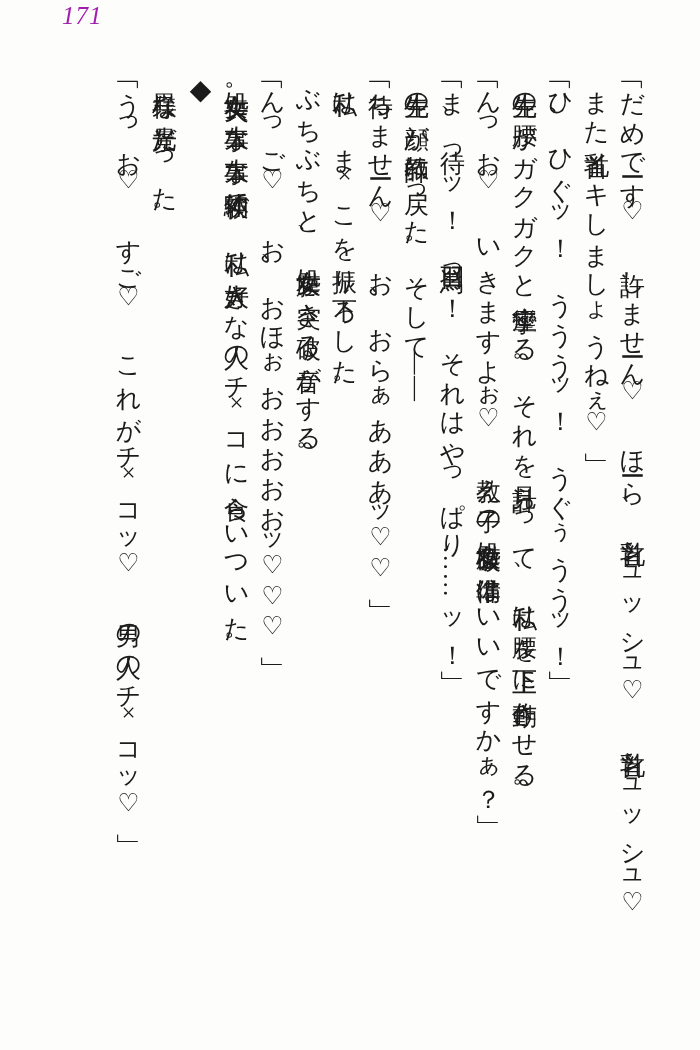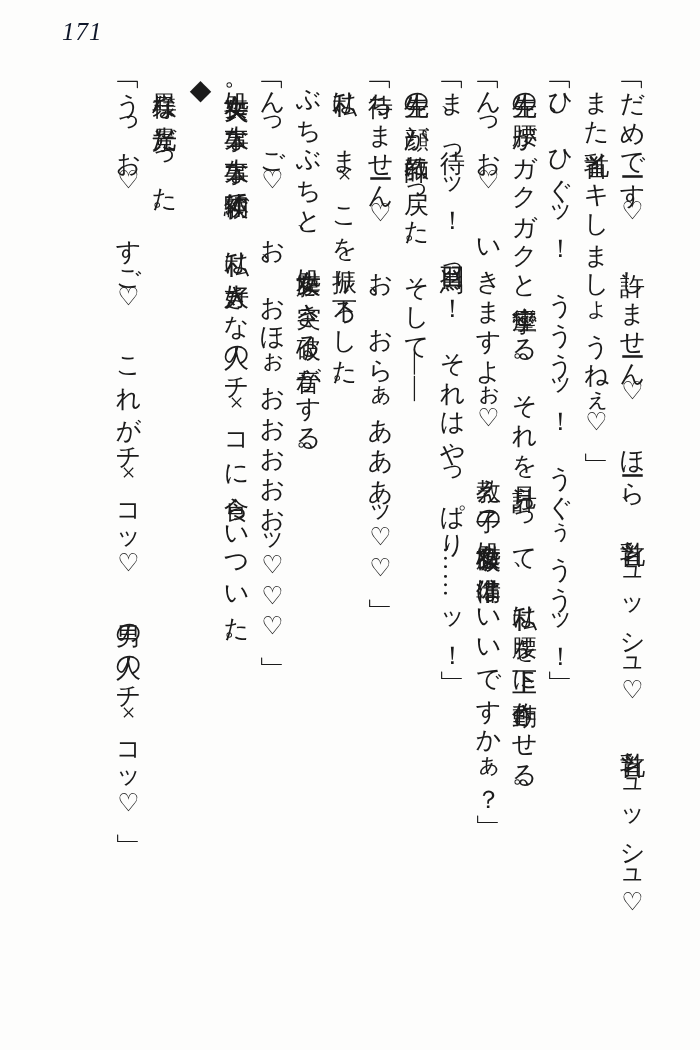--- a/index.html
+++ b/index.html
@@ -11,26 +11,26 @@
     position: relative;
     width: 700px;
     height: 1050px;
     background: #fdfdfc;
     overflow: hidden;
     font-family: "Liberation Serif", "DejaVu Serif", serif;
     color: #1b1b1b;
   }
   .page-number {
     position: absolute;
-    top: 18px;
+    top: 2px;
     left: 62px;
     font-size: 25px;
     font-style: italic;
     letter-spacing: 1px;
-    color: #0f172a;
+    color: #a21caf;
   }
   .text-block {
     position: absolute;
     top: 73px;
     right: 50px;
     height: 963px;
     writing-mode: vertical-rl;
     text-orientation: mixed;
     font-size: 25px;
     line-height: 36px;

